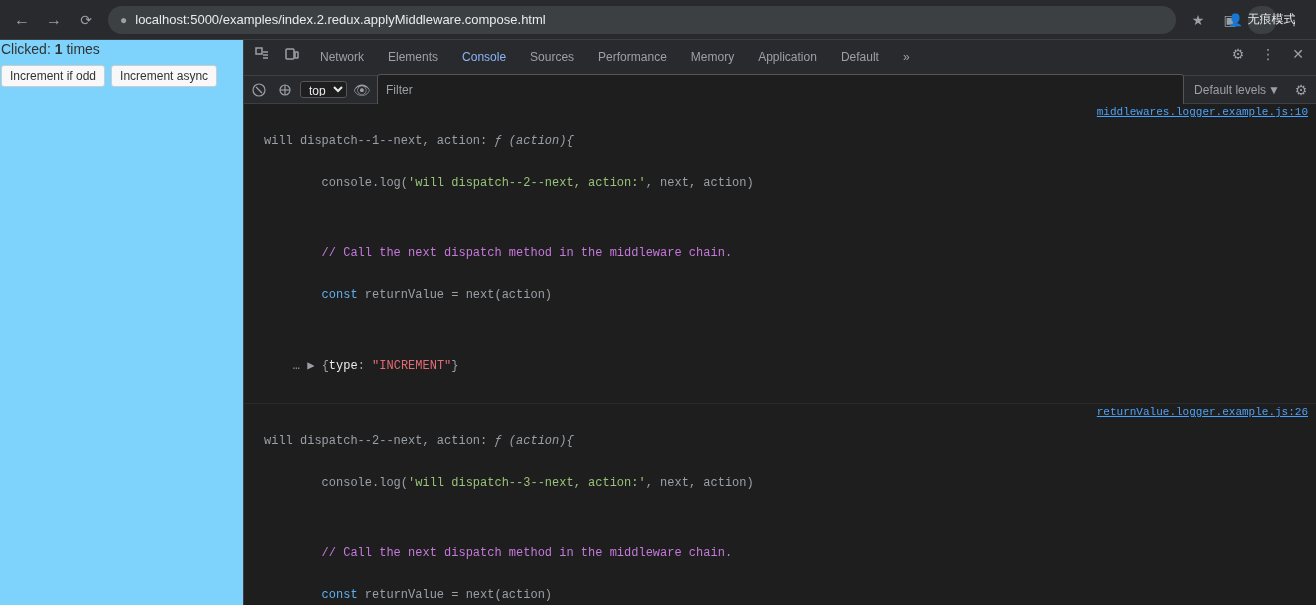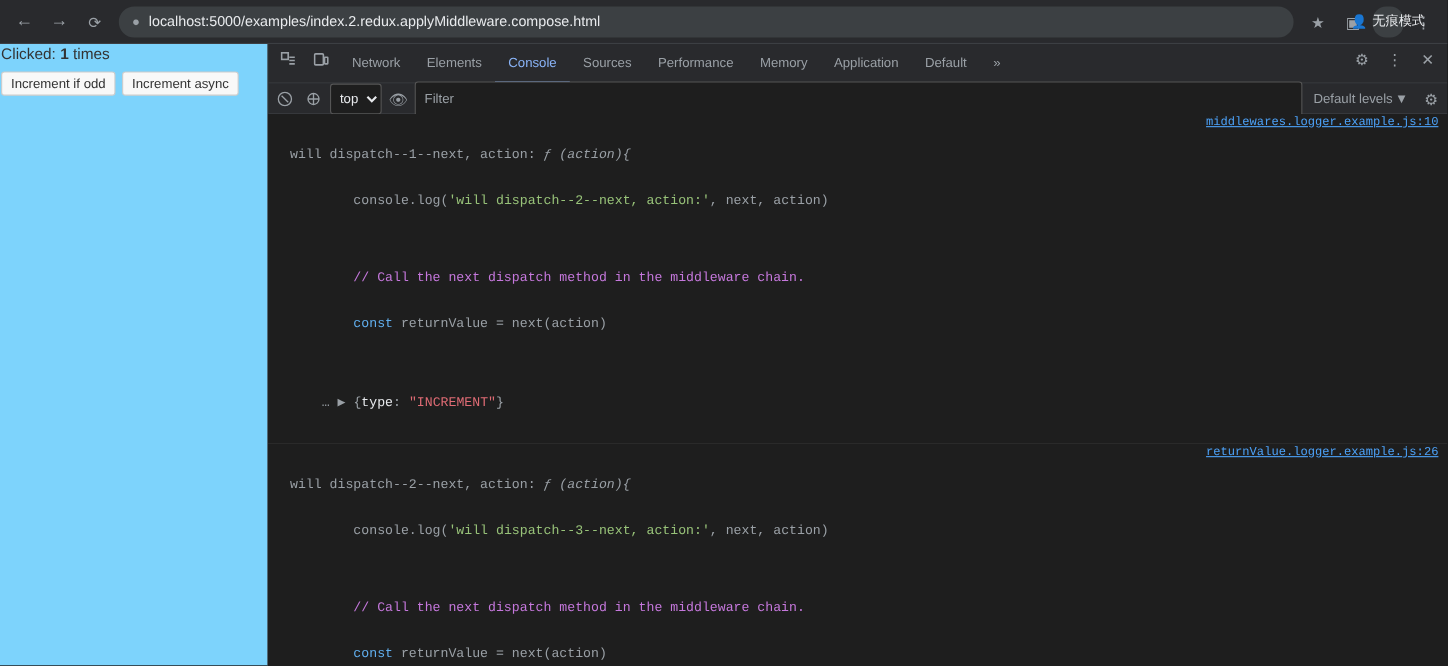--- a/index.html
+++ b/index.html
@@ -34,21 +34,21 @@
     .devtools-toolbar { background: #292a2d; height: 36px; display: flex; align-items: flex-start; padding: 0 4px; border-bottom: 1px solid #3c3f43; gap: 2px; }
     .toolbar-icon-btn { background: none; border: none; color: #9aa0a6; cursor: pointer; width: 28px; height: 28px; display: flex; align-items: center; justify-content: center; border-radius: 4px; font-size: 14px; }
     .toolbar-tabs { display: flex; align-items: center; flex: 1; gap: 0; }
     .toolbar-tab { background: none; border: none; color: #9aa0a6; cursor: pointer; padding: 6px 12px; font-size: 12px; height: 36px; display: flex; align-items: center; white-space: nowrap; border-bottom: 2px solid transparent; }
     .toolbar-tab.active { color: #8ab4f8; border-bottom: 2px solid #8ab4f8; background: none; }
     .toolbar-right { display: flex; gap: 2px; align-items: center; }
 
     
     .console-toolbar { background: #292a2d; height: 28px; display: flex; align-items: center; padding: 0 4px; border-bottom: 1px solid #3c3f43; gap: 4px; }
     .console-icon-btn { background: none; border: none; color: #9aa0a6; cursor: pointer; width: 22px; height: 22px; display: flex; align-items: center; justify-content: center; border-radius: 3px; font-size: 12px; }
-    .context-select { background: #1e1e1e; border: 1px solid #555; color: #e8eaed; font-size: 12px; padding: 1px 4px; border-radius: 3px; height: 28px; cursor: pointer; }
+    .context-select { background: #1e1e1e; border: 1px solid #555; color: #e8eaed; font-size: 12px; padding: 1px 4px; border-radius: 3px; height: 17px; cursor: pointer; }
     .eye-btn { background: none; border: none; color: #9aa0a6; cursor: pointer; font-size: 14px; width: 22px; height: 22px; display: flex; align-items: center; justify-content: center; }
     .filter-input { flex: 1; background: #1e1e1e; border: 1px solid #555; color: #e8eaed; font-size: 12px; padding: 2px 8px; border-radius: 3px; height: 32px; outline: none; }
     .filter-input::placeholder { color: #9aa0a6; }
     .levels-btn { background: none; border: none; color: #9aa0a6; cursor: pointer; font-size: 12px; white-space: nowrap; padding: 2px 6px; border-radius: 3px; display: flex; align-items: center; gap: 2px; }
     .settings-btn { background: none; border: none; color: #9aa0a6; cursor: pointer; font-size: 14px; width: 22px; height: 22px; display: flex; align-items: center; justify-content: center; }
 
     
     .console-output { flex: 1; overflow-y: auto; font-family: 'Consolas', 'Monaco', 'Courier New', monospace; font-size: 12px; background: #1e1e1e; }
     .console-output::-webkit-scrollbar { width: 8px; }
     .console-output::-webkit-scrollbar-track { background: #2a2a2a; }

